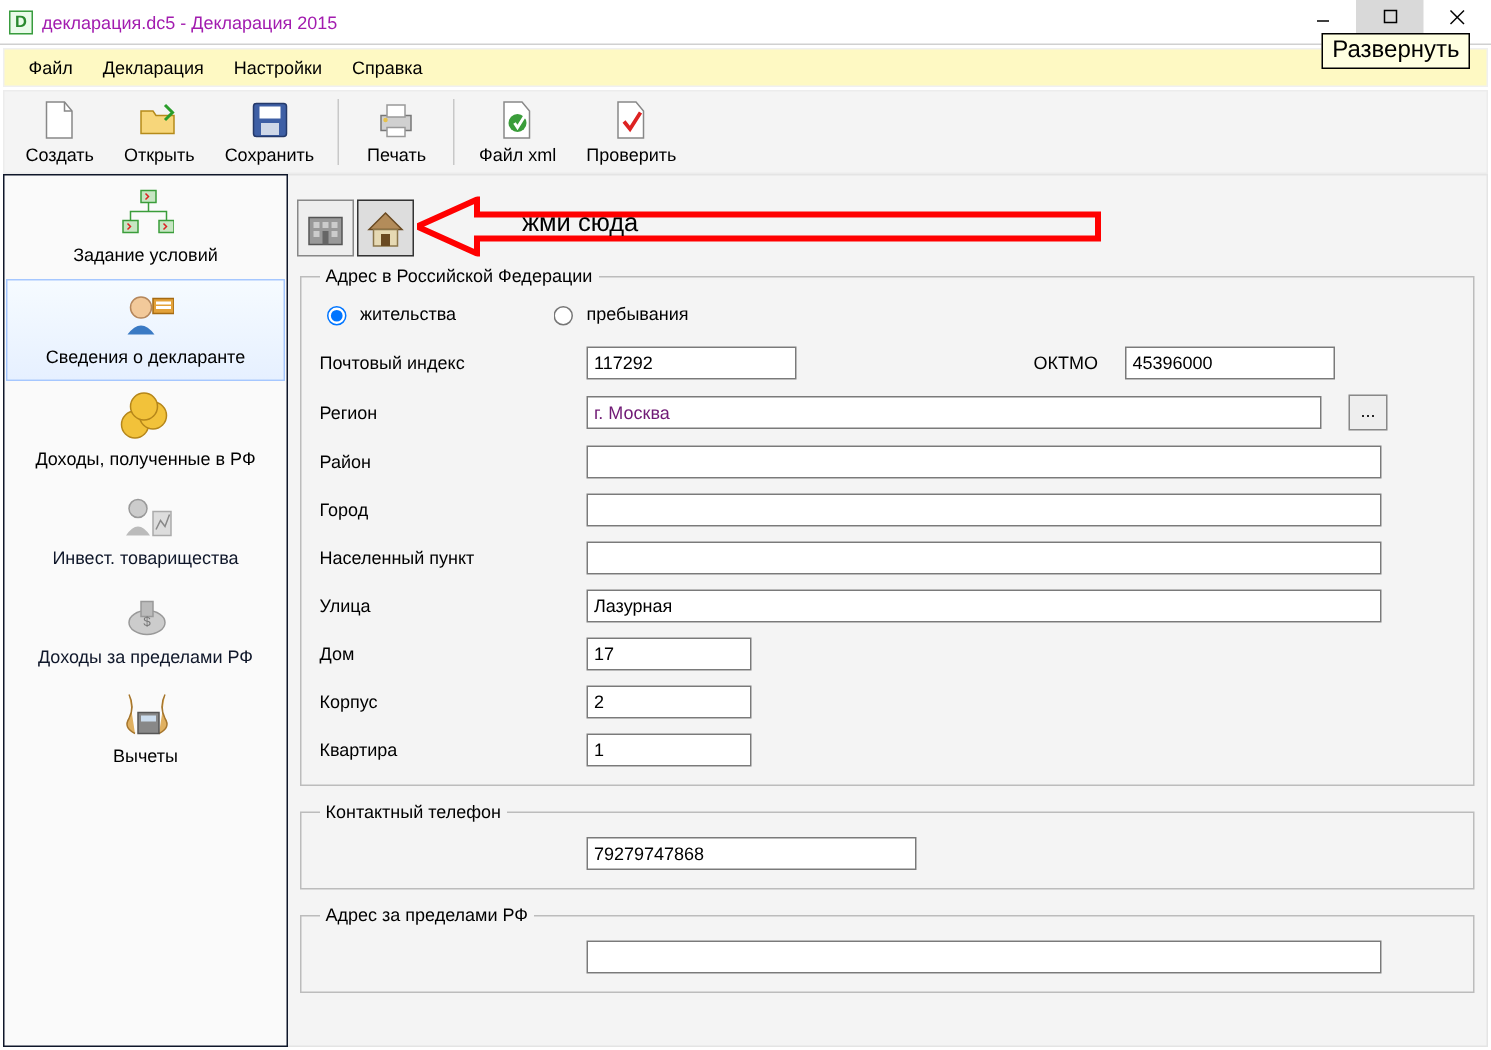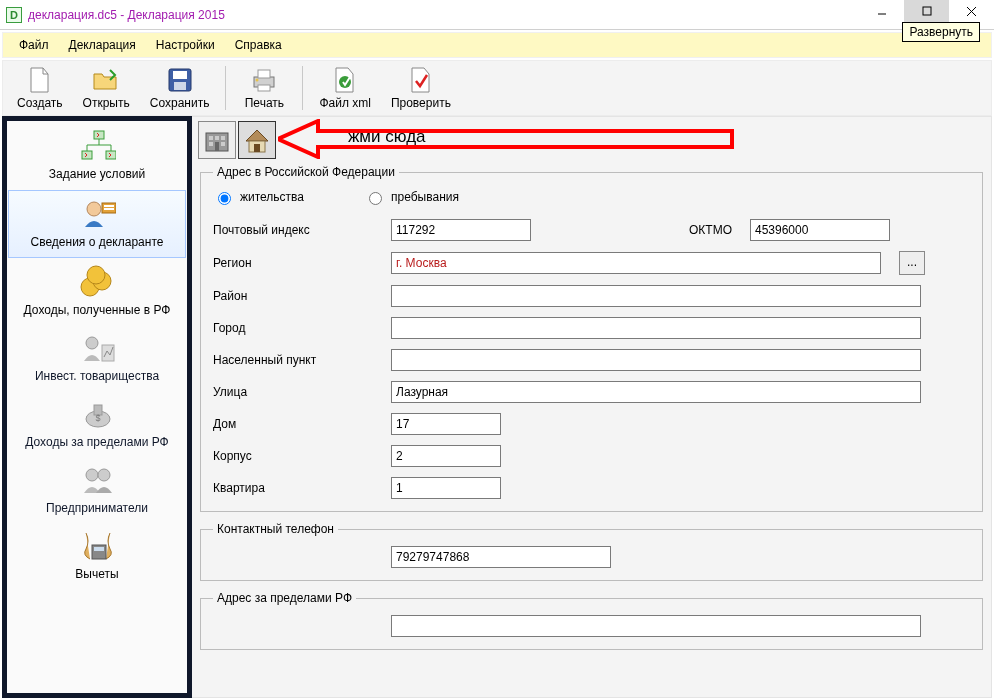--- a/index.html
+++ b/index.html
@@ -53,21 +53,21 @@
   .win-btn.max {
     background: #d9d9d9;
   }
   .tooltip-maximize {
     position: absolute;
     right: 14px;
     top: 22px;
     background: #ffffe1;
     border: 1px solid #000;
     padding: 2px 6px;
-    font-size: 12px;
+    font-size: 16px;
     z-index: 50;
   }
   
   .menubar {
     height: 26px;
     border: 1px solid #f0f0f0;
     margin: 2px;
     display: flex;
     align-items: center;
     padding: 0 8px;
@@ -107,21 +107,21 @@
   .mainarea {
     display: flex;
     position: absolute;
     top: 116px;
     left: 2px;
     right: 2px;
     bottom: 2px;
   }
   .sidebar {
     width: 190px;
-    border: 5px solid #0f172a;
+    border: 1px solid #0f172a;
     background: #fafafa;
     display: flex;
     flex-direction: column;
     align-items: stretch;
     padding-top: 2px;
   }
   .side-item {
     display: flex;
     flex-direction: column;
     align-items: center;
@@ -135,21 +135,21 @@
     background: linear-gradient(#f6fbff, #e6f0ff);
     margin: 1px;
   }
   .side-item.disabled { color: #0f172a; }
   .side-icon { width: 38px; height: 34px; display:flex; align-items:center; justify-content:center; }
   .content {
     flex: 1;
     border: 1px solid #e4e4e4;
     border-left: none;
     position: relative;
-    padding: 4px 6px;
+    padding: 16px 6px;
     background: #f4f4f4;
   }
   .tab-icons {
     display: flex;
     gap: 2px;
     margin-bottom: 2px;
     position: relative;
     z-index: 5;
   }
   .tab-icon-btn {
@@ -198,21 +198,21 @@
   }
   .label-col { width: 170px; }
   input[type=text].field {
     border: 1px solid #7a7a7a;
     height: 22px;
     padding: 2px 4px;
     font-family: inherit;
     font-size: 12px;
     background: #fff;
   }
-  input.readonly { background: #f4f4f4; border: 1px solid #a9a9a9; color:#b91c1c; }
+  input.readonly { background: #f4f4f4; border: 1px solid #a9a9a9; color:#701a75; }
   .radio-row { display:flex; gap:60px; margin-bottom:14px; }
   .radio-row label { display:flex; align-items:center; gap:6px; }
   .oktmo-label { margin-left: 150px; margin-right: 10px; }
   .ellipsis-btn {
     width: 26px; height: 24px;
     border: 1px solid #888;
     background: #eee;
     text-align: center;
     line-height: 20px;
     margin-left: 10px;
@@ -368,31 +368,20 @@
     <div class="side-item disabled">
       <span class="side-icon">
         <svg width="40" height="34">
             <ellipse cx="20" cy="22" rx="12" ry="8" fill="#ccc" stroke="#999"></ellipse>
             <rect x="16" y="8" width="8" height="10" fill="#bbb" stroke="#999"></rect>
             <text x="20" y="24" font-size="9" fill="#777" text-anchor="middle">$</text>
           </svg>
       </span>
       <span>Доходы за пределами РФ</span>
     </div>
-    <div class="side-item disabled">
-      <span class="side-icon">
-        <svg width="40" height="34">
-            <circle cx="14" cy="12" r="6" fill="#ccc" stroke="#999"></circle>
-            <circle cx="26" cy="12" r="6" fill="#ccc" stroke="#999"></circle>
-            <path d="M6 30 q8 -12 16 0 z" fill="#bbb"></path>
-            <path d="M18 30 q8 -12 16 0 z" fill="#aaa"></path>
-          </svg>
-      </span>
-      <span>Предприниматели</span>
-    </div>
     <div class="side-item">
       <span class="side-icon">
         <svg width="40" height="34">
             <path d="M8 4 q4 8 0 16 q-4 6 4 10" fill="#e0b060" stroke="#a5752c"></path>
             <path d="M32 4 q-4 8 0 16 q4 6 -4 10" fill="#e0b060" stroke="#a5752c"></path>
             <rect x="14" y="16" width="14" height="14" fill="#888" stroke="#555"></rect>
             <rect x="16" y="18" width="10" height="4" fill="#cde"></rect>
           </svg>
       </span>
       <span>Вычеты</span>

